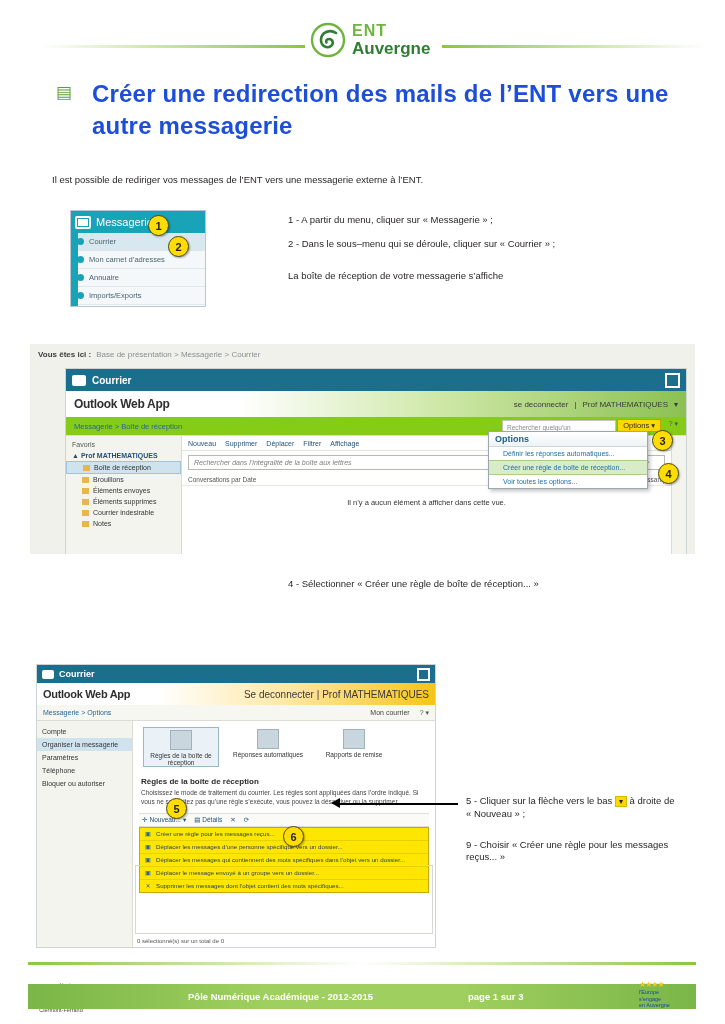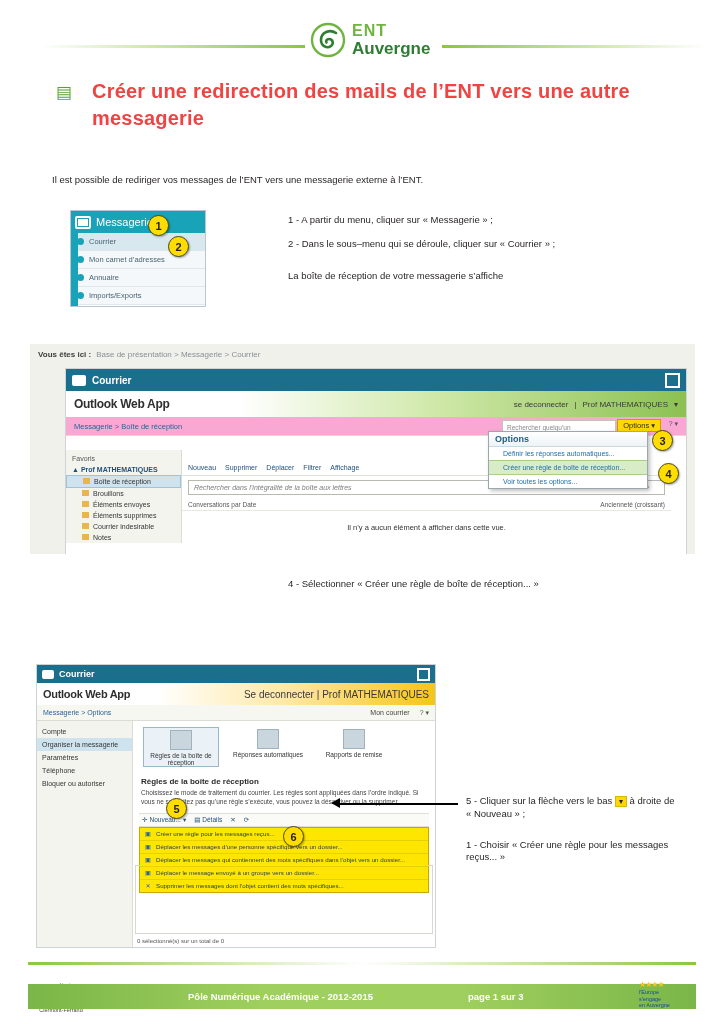--- a/index.html
+++ b/index.html
@@ -75,23 +75,23 @@
     display: flex;
     gap: 14px;
   }
   .title-icon {
     flex: 0 0 22px;
     color: #5a9e3a;
     font-size: 17px;
     padding-top: 4px;
   }
   .title-text {
-    font-size: 20px;
+    font-size: 24px;
     line-height: 1.35;
-    color: #ef4444;
+    color: #1d4ed8;
     font-weight: bold;
     letter-spacing: 0.2px;
   }
 
   
   .intro {
     position: absolute;
     top: 174px;
     left: 52px;
     width: 620px;
@@ -258,21 +258,21 @@
   .owa-green .right {
     margin-left: auto;
     font-size: 8px;
     color: #3a3a3a;
     display: flex;
     align-items: center;
     gap: 6px;
   }
   .owa-sub {
     height: 18px;
-    background: #f9a8d4;
+    background: #84cc16;
     border-bottom: 1px solid #dcdcd4;
     display: flex;
     align-items: center;
     padding: 0 8px;
     font-size: 7.5px;
     color: #2a6496;
     gap: 4px;
     position: relative;
   }
   .search-pill {
@@ -294,21 +294,20 @@
     top: 2px;
     background: #ffd800;
     border: 1px solid #bfa200;
     font-size: 7.5px;
     padding: 1px 5px;
     color: #2b2b2b;
   }
   .owa-body {
     display: flex;
     height: 120px;
-    align-items: center;
   }
   .owa-nav {
     width: 115px;
     background: #f4f4ef;
     border-right: 1px solid #dcdcd4;
     font-size: 7px;
     color: #333;
     padding-top: 3px;
   }
   .owa-nav .nav-h {
@@ -897,21 +896,21 @@
 
 <div class="arrow-head"></div>
 <div class="arrow-line"></div>
 
 <div class="steps-56">
   <p>
     <span>5 - Cliquer sur la flèche vers le bas</span>
     <span class="hl-key">▾</span>
     <span>à droite de « Nouveau » ;</span>
   </p>
-  <p>1 - Choisir « Créer une règle pour les messages reçus... »</p>
+  <p>9 - Choisir « Créer une règle pour les messages reçus... »</p>
 </div>
 
 <div class="footer">
   <div class="footer-rule"></div>
   <div class="foot-logo-l">
     <div>académie</div>
     <div class="big">É</div>
     <div>Clermont-Ferrand</div>
   </div>
   <div class="footer-band">

